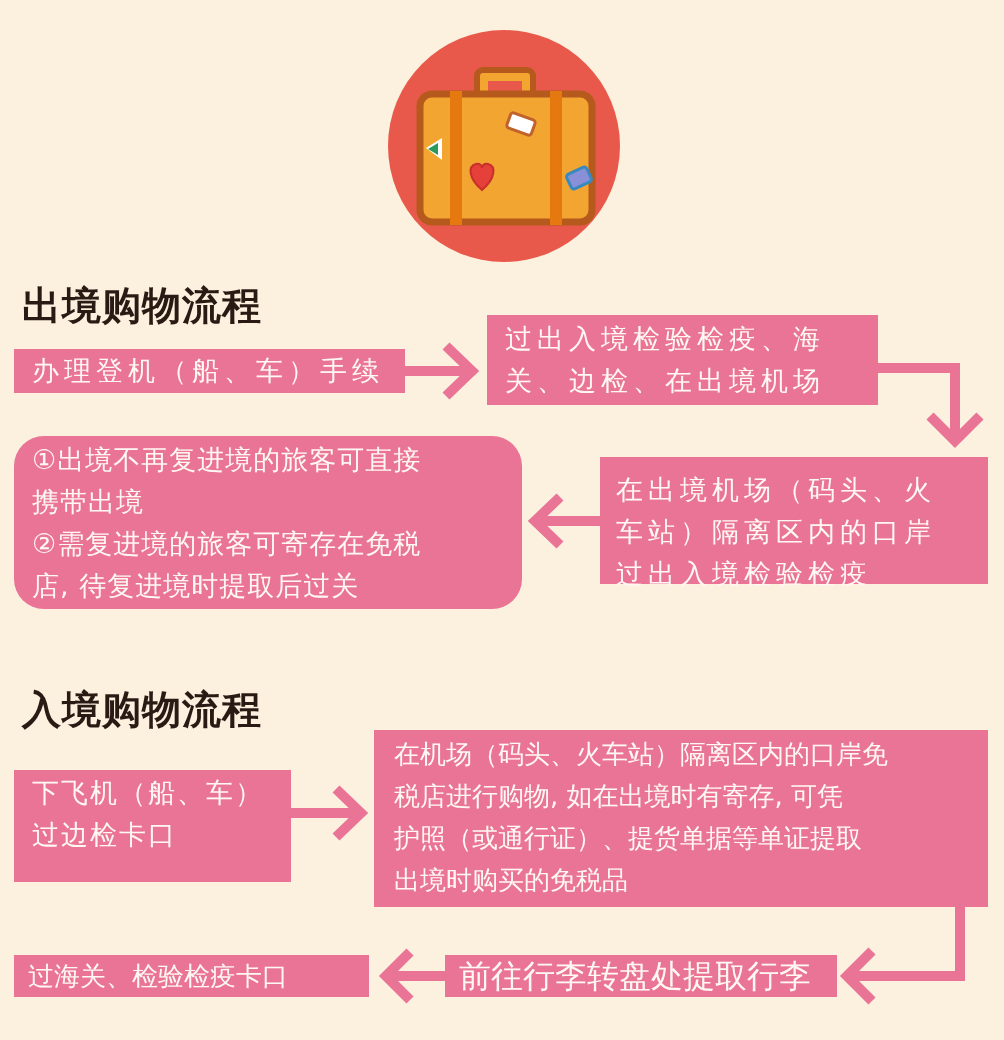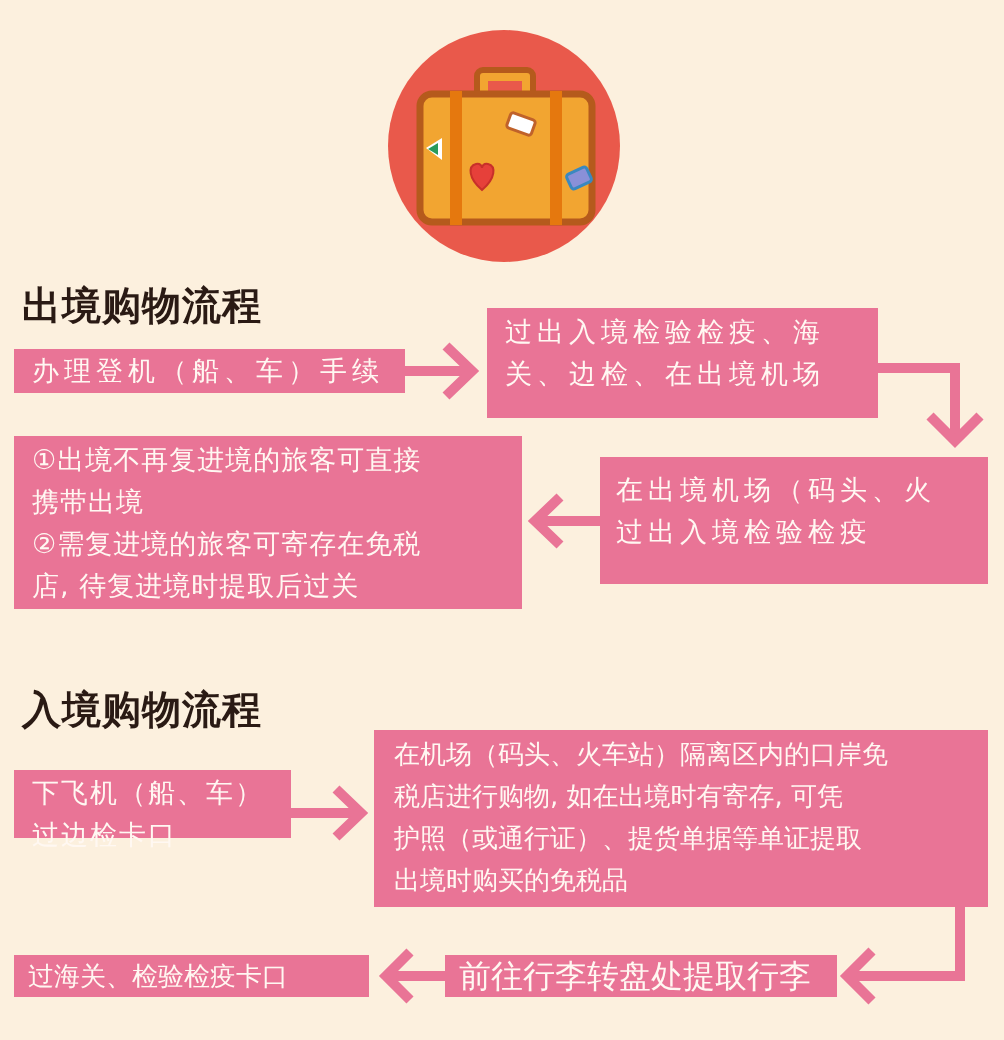--- a/index.html
+++ b/index.html
@@ -93,40 +93,41 @@
     </g>
   </g>
 </svg>
 
 <div class="abs section-title" style="left:22px; top:286px;">出境购物流程</div>
 
 <div class="abs box wide" style="left:14px; top:349px; width:391px; height:44px; line-height:44px; padding-left:18px;">
   <p>办理登机（船、车）手续</p>
 </div>
 
-<div class="abs box wide" style="left:487px; top:308px; width:391px; height:110px; padding-top:3px; padding-left:18px;">
+<div class="abs box wide" style="left:487px; top:315px; width:391px; height:90px; padding-top:3px; padding-left:18px;">
   <p>过出入境检验检疫、海</p>
   <p>关、边检、在出境机场</p>
 </div>
 
 <div class="abs box wide" style="left:600px; top:457px; width:388px; height:127px; padding-top:12px; padding-left:16px;">
   <p>在出境机场（码头、火</p>
+  <p>车站）隔离区内的口岸</p>
   <p>过出入境检验检疫</p>
 </div>
 
-<div class="abs box" style="left:14px; top:436px; width:508px; height:173px; padding-top:3px; padding-left:18px; letter-spacing:1px;">
+<div class="abs box" style="left:14px; top:436px; width:508px; height:173px; padding-top:3px; padding-left:18px; letter-spacing:1px;border-radius:30px;">
   <p>①出境不再复进境的旅客可直接</p>
   <p>携带出境</p>
   <p>②需复进境的旅客可寄存在免税</p>
   <p>店, 待复进境时提取后过关</p>
 </div>
 
 <div class="abs section-title" style="left:22px; top:690px;">入境购物流程</div>
 
-<div class="abs box" style="left:14px; top:770px; width:277px; height:68px; padding-top:2px; padding-left:18px; letter-spacing:2px;">
+<div class="abs box" style="left:14px; top:770px; width:277px; height:112px; padding-top:2px; padding-left:18px; letter-spacing:2px;">
   <p>下飞机（船、车）</p>
   <p>过边检卡口</p>
 </div>
 
 <div class="abs box" style="left:374px; top:730px; width:614px; height:177px; padding-top:3px; padding-left:20px; font-size:26px;">
   <p>在机场（码头、火车站）隔离区内的口岸免</p>
   <p>税店进行购物, 如在出境时有寄存, 可凭</p>
   <p>护照（或通行证）、提货单据等单证提取</p>
   <p>出境时购买的免税品</p>
 </div>

